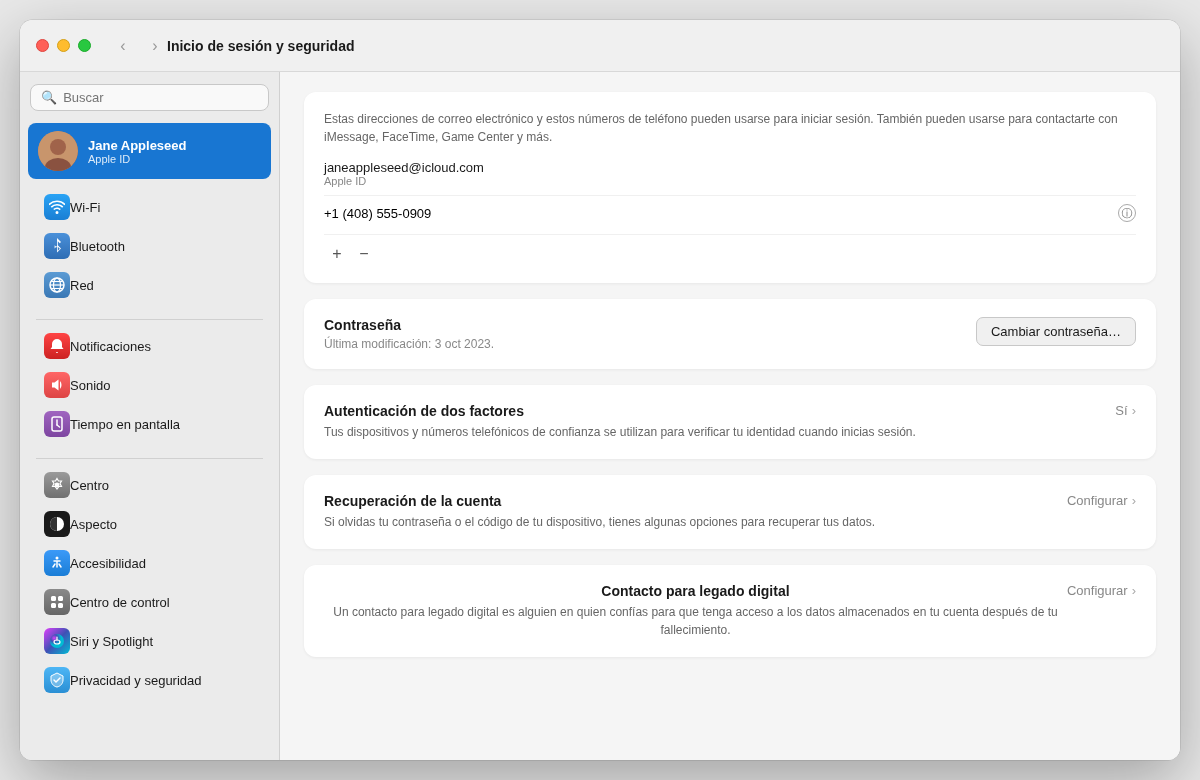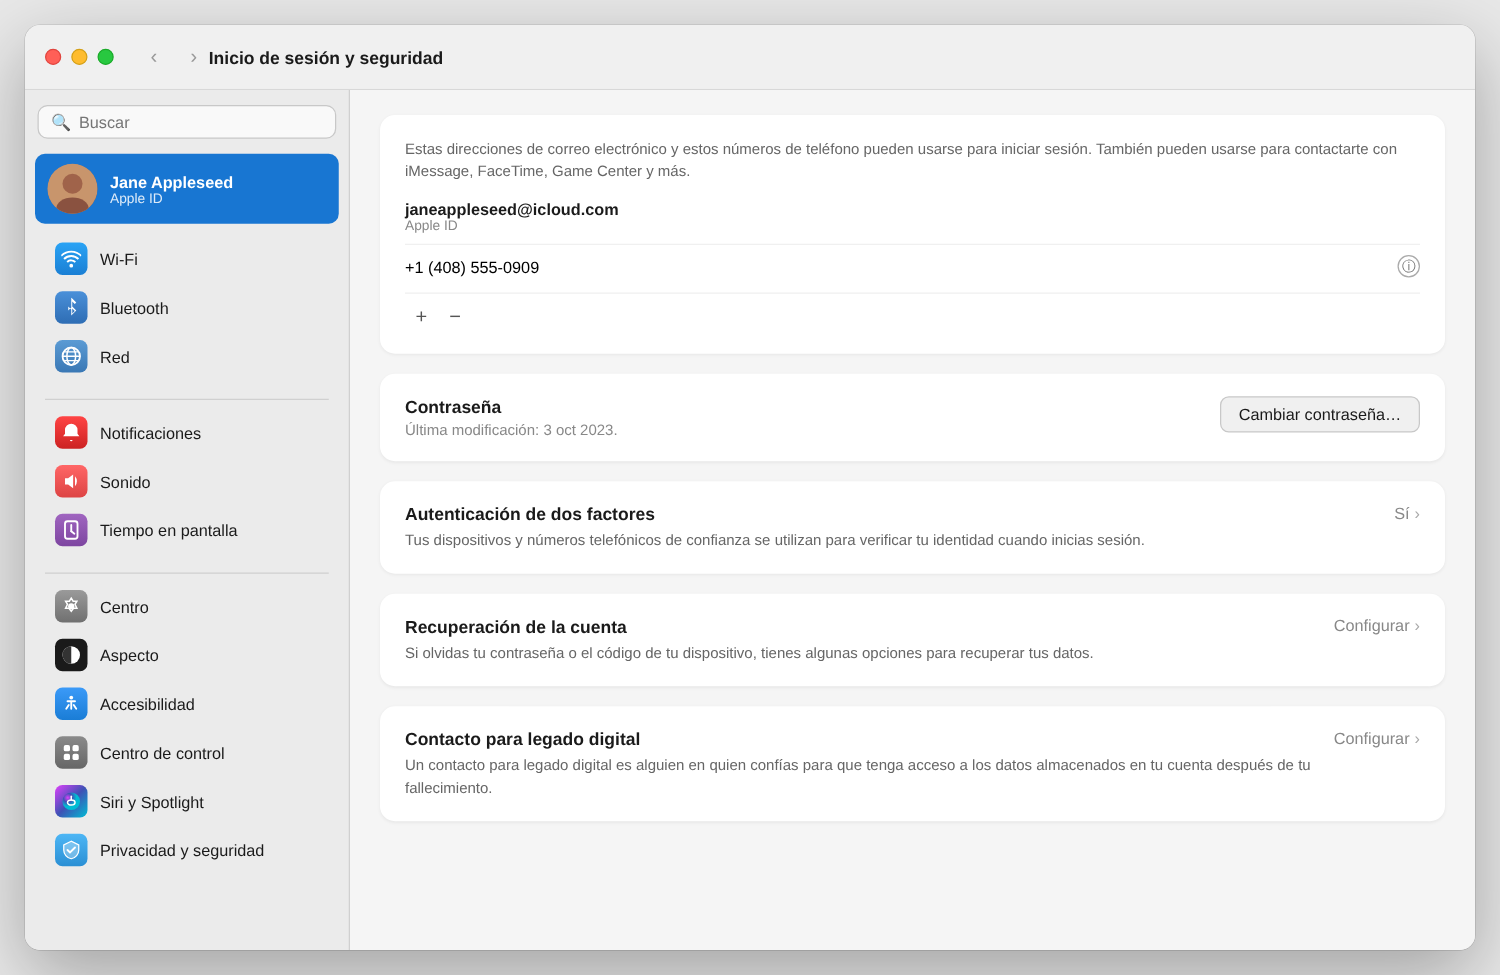--- a/index.html
+++ b/index.html
@@ -137,21 +137,20 @@
     .user-subtitle {
       font-size: 11px;
       color: rgba(255,255,255,0.85);
     }
     .sidebar-section {
       margin-bottom: 8px;
     }
     .sidebar-item {
       display: flex;
       align-items: center;
-      gap: 10px;
       padding: 6px 16px;
       cursor: pointer;
       border-radius: 6px;
       margin: 1px 8px;
     }
     .sidebar-item-icon {
       width: 26px;
       height: 26px;
       border-radius: 6px;
       display: flex;
@@ -206,21 +205,21 @@
       color: #666;
       line-height: 1.5;
       margin-bottom: 14px;
     }
     .email-row {
       margin-bottom: 4px;
     }
     .email-value {
       font-size: 13px;
       color: #1a1a1a;
-      font-weight: 700;
+      font-weight: 400;
     }
     .email-label {
       font-size: 11px;
       color: #888;
     }
     .phone-row {
       display: flex;
       align-items: center;
       justify-content: space-between;
       padding: 8px 0;
@@ -320,21 +319,21 @@
     .configurar-label {
       font-size: 13px;
       color: #888;
     }
     .legacy-card {
       display: flex;
       justify-content: space-between;
       align-items: flex-start;
       cursor: pointer;
     }
-    .legacy-info { flex: 1; }
+    .legacy-info { flex: 1; text-align: center; }
     .legacy-action {
       display: flex;
       align-items: flex-start;
       gap: 4px;
       flex-shrink: 0;
     }
   </style>
 </head>
 <body>
 

